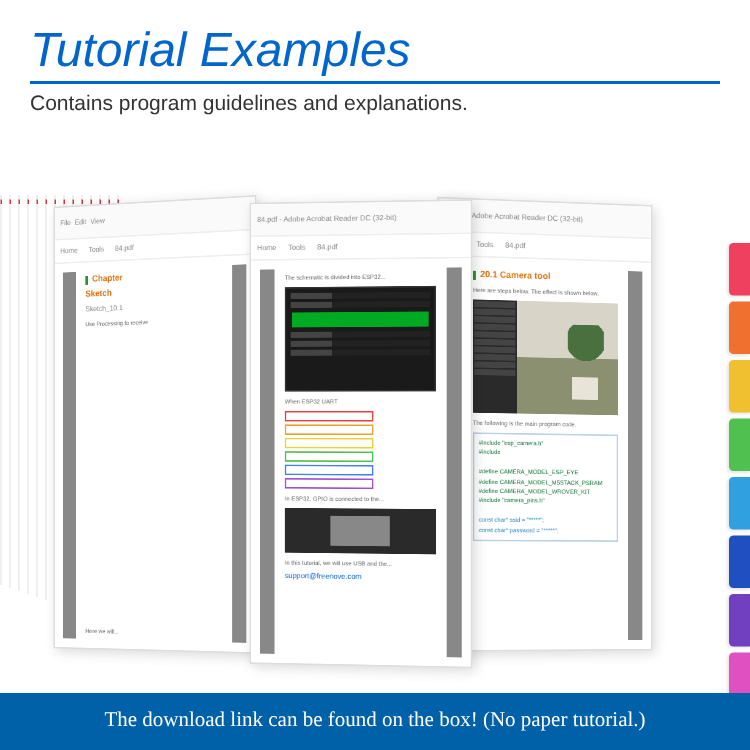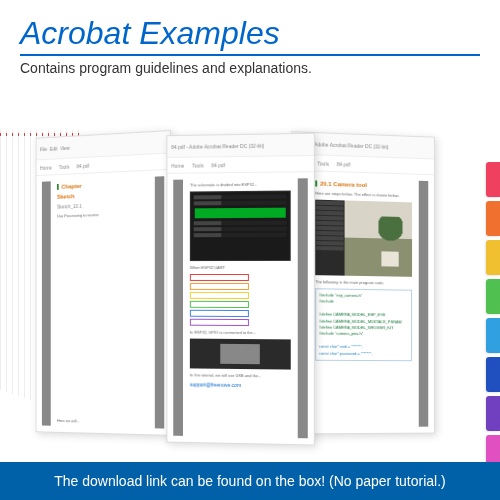--- a/index.html
+++ b/index.html
@@ -36,27 +36,27 @@
 .photo .side .l { height: 4px; background: #444; font-size: 3px; color: #aaa; }
 .photo .img { flex: 1; background: linear-gradient(to bottom, #d8d4c8 0%, #d8d4c8 50%, #8a9070 50%, #8a9070 100%); position: relative; }
 .photo .img .plant { position: absolute; right: 10px; top: 15px; width: 25px; height: 35px; background: radial-gradient(circle at 50% 30%, #4a7040 0%, #4a7040 50%, transparent 50%); }
 .photo .img .pot { position: absolute; right: 14px; bottom: 10px; width: 18px; height: 15px; background: #e8e4d8; }
 .codebox { border: 1px solid #b8d0e8; padding: 3px; font-size: 4px; line-height: 1.6; }
 .codebox .ln { color: #555; }
 .codebox .kw { color: #0a7030; }
 .codebox .cm { color: #2080c0; }
 .sidetabs { position: absolute; right: 0; top: 76px; display: flex; flex-direction: column; gap: 4px; z-index: 10; }
 .sidetabs .tab { width: 14px; height: 35px; border-radius: 3px 0 0 3px; box-shadow: -1px 1px 2px rgba(0,0,0,0.1); }
-.footer { position: absolute; bottom: 0; left: 0; right: 0; height: 38px; background: #0060a8; color: #fff; display: flex; align-items: center; justify-content: center; font-size: 14px; }
+.footer { position: absolute; bottom: 0; left: 0; right: 0; height: 38px; background: #0060a8; color: #fff; display: flex; align-items: center; justify-content: center; font-size: 14px; font-family: Liberation Serif, serif; }
 .link-text { color: #0066cc; font-size: 5px; }
 </style>
 </head>
 <body>
 
-<div class="title">Acrobat Examples</div>
+<div class="title">Tutorial Examples</div>
 <div class="title-underline"></div>
 <div class="subtitle">Contains program guidelines and explanations.</div>
 
 <div class="stage">
 
   <div class="stack" id="stack">
       <div class="spine" style="height: 260px;">
         <div class="dot"></div>
       </div>
       <div class="spine" style="height: 262px;">

